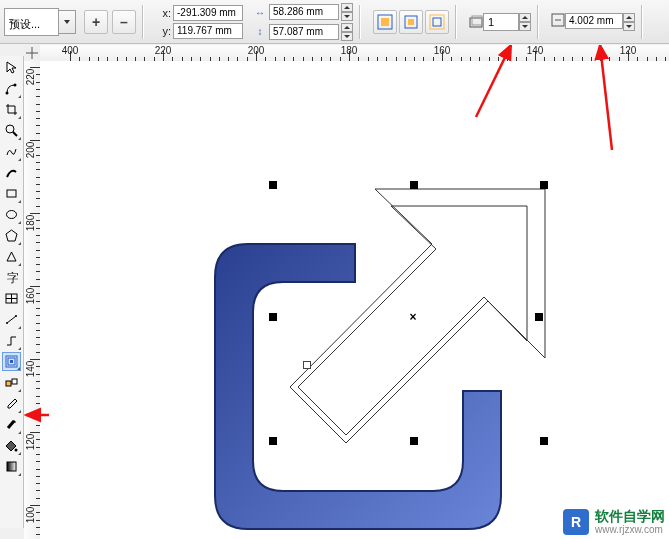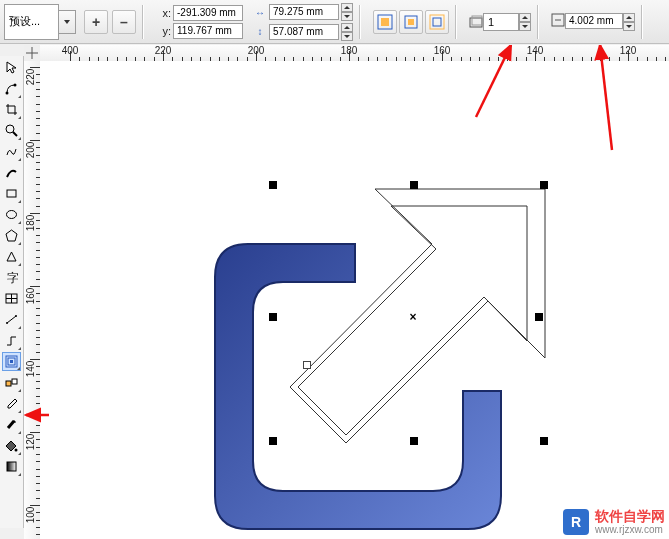--- a/index.html
+++ b/index.html
@@ -34,26 +34,25 @@
     margin: 0 6px;
     background: linear-gradient(to right, #bfbfbf 0 1px, #fff 1px 2px);
   }
 
   .preset-combo {
     display: flex;
     align-items: center;
   }
   .preset-combo .field {
     width: 55px;
-    height: 36px;
+    height: 28px;
     background: #fff;
     border: 1px solid #9c9c9c;
     display: flex;
-    align-items: center;
-    padding: 0 4px;
+    padding: 8px 4px;
     box-sizing: border-box;
   }
   .dd-btn {
     width: 16px;
     height: 22px;
     border: 1px solid #9c9c9c;
     border-left: none;
     background: linear-gradient(#fafafa, #e7e7e7);
     display: flex;
     align-items: center;
@@ -380,21 +379,21 @@
     justify-content:center;
     color:#fff;
     font-weight:bold;
     font-size:14px;
   }
   .wm .txt {
     display:flex;
     flex-direction:column;
     line-height:1.1;
   }
-  .wm .title { color:#ef4444; font-weight:bold; font-size:14px; }
+  .wm .title { color:#15803d; font-weight:bold; font-size:14px; }
   .wm .url { color:#888; font-size:10px; }
 
   
   .anno {
     position: absolute;
     pointer-events: none;
   }
 </style>
 </head>
 <body>
@@ -433,21 +432,21 @@
       <div class="num-field">
         <span>119.767 mm</span>
       </div>
     </div>
   </div>
 
   <div class="wh-cluster">
     <div class="wh-row">
       <span class="wh-icon">↔</span>
       <div class="num-field">
-        <span>79.275 mm</span>
+        <span>58.286 mm</span>
       </div>
       <div class="spinner">
         <div>
             <span class="tri-up"></span>
           </div>
         <div>
             <span class="tri-down"></span>
           </div>
       </div>
     </div>

